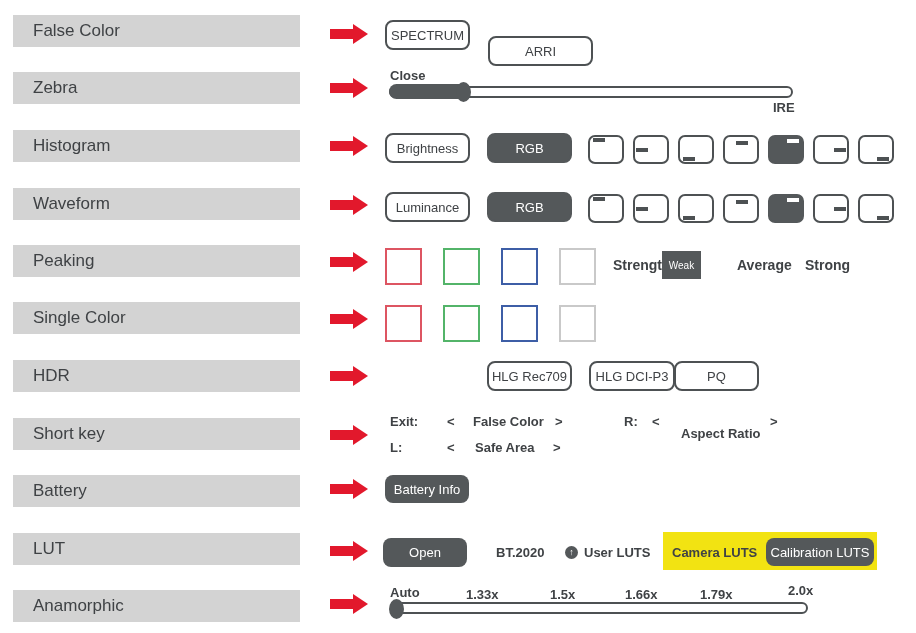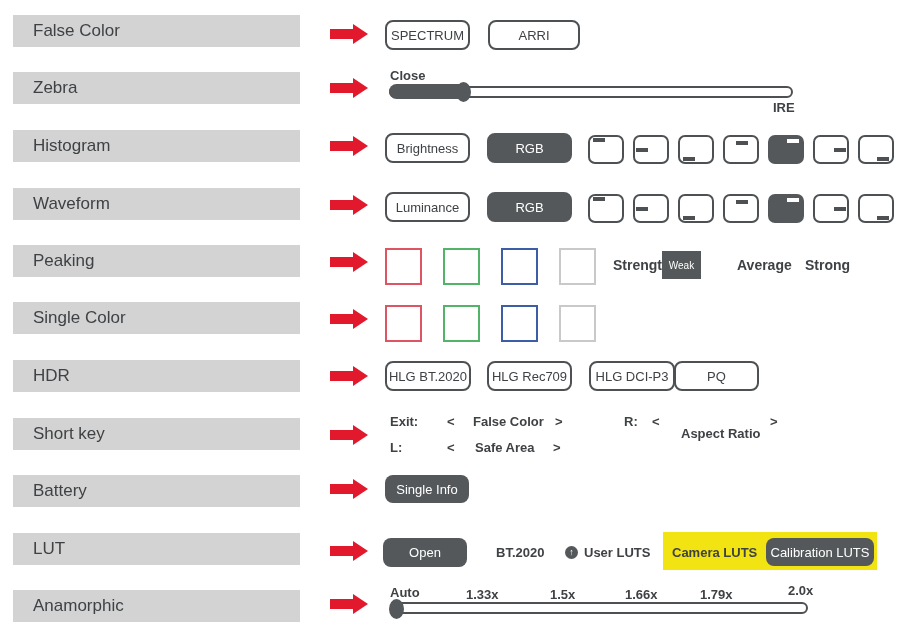--- a/index.html
+++ b/index.html
@@ -114,21 +114,21 @@
   <div class="arrow" style="top:541px">
       <i class="shaft"></i>
       <i class="head"></i>
     </div>
   <div class="arrow" style="top:594px">
       <i class="shaft"></i>
       <i class="head"></i>
     </div>
 
   <div class="btn" style="left:385px;top:20px;width:85px">SPECTRUM</div>
-  <div class="btn" style="left:488px;top:20px;width:92px">ARRI</div>
+  <div class="btn" style="left:488px;top:36px;width:105px">ARRI</div>
 
   <div class="txt" style="left:390px;top:68px">Close</div>
   <div class="track" style="left:389px;top:86px;width:404px"></div>
   <div class="fill" style="left:389px;top:84px;width:78px"></div>
   <div class="knob" style="left:456px;top:82px"></div>
   <div class="txt" style="left:773px;top:100px">IRE</div>
 
   <div class="btn" style="left:385px;top:133px;width:85px">Brightness</div>
   <div class="btn dark" style="left:487px;top:133px;width:85px">RGB</div>
   <div class="pos-icon" style="left:588px;top:135px">
@@ -184,39 +184,38 @@
   <div class="txt md" style="left:613px;top:257px">Strength</div>
   <div class="chip" style="left:662px;top:251px;width:39px;height:28px;font-size:10px">Weak</div>
   <div class="txt md" style="left:737px;top:257px">Average</div>
   <div class="txt md" style="left:805px;top:257px">Strong</div>
 
   <div class="swatch" style="left:385px;top:305px;border-color:var(--sw-red)"></div>
   <div class="swatch" style="left:443px;top:305px;border-color:var(--sw-green)"></div>
   <div class="swatch" style="left:501px;top:305px;border-color:var(--sw-blue)"></div>
   <div class="swatch" style="left:559px;top:305px;border-color:var(--sw-gray)"></div>
 
-  <div class="btn" style="left:385px;top:361px;width:86px">HLG BT.2020</div>
   <div class="btn" style="left:487px;top:361px;width:85px">HLG Rec709</div>
   <div class="btn" style="left:589px;top:361px;width:86px">HLG DCI-P3</div>
   <div class="btn" style="left:674px;top:361px;width:85px">PQ</div>
 
   <div class="txt" style="left:390px;top:414px">Exit:</div>
   <div class="txt" style="left:447px;top:414px">&lt;</div>
   <div class="txt" style="left:473px;top:414px">False Color</div>
   <div class="txt" style="left:555px;top:414px">&gt;</div>
   <div class="txt" style="left:624px;top:414px">R:</div>
   <div class="txt" style="left:652px;top:414px">&lt;</div>
   <div class="txt" style="left:681px;top:426px">Aspect Ratio</div>
   <div class="txt" style="left:770px;top:414px">&gt;</div>
   <div class="txt" style="left:390px;top:440px">L:</div>
   <div class="txt" style="left:447px;top:440px">&lt;</div>
   <div class="txt" style="left:475px;top:440px">Safe Area</div>
   <div class="txt" style="left:553px;top:440px">&gt;</div>
 
-  <div class="chip" style="left:385px;top:475px;width:84px;height:28px;border-radius:8px;font-size:13px">Single Info</div>
+  <div class="chip" style="left:385px;top:475px;width:84px;height:28px;border-radius:8px;font-size:13px">Battery Info</div>
 
   <div class="chip" style="left:383px;top:538px;width:84px;height:29px;border-radius:8px;font-size:13px">Open</div>
   <div class="txt" style="left:496px;top:545px">BT.2020</div>
   <div class="circ-icon" style="left:565px;top:546px">↑</div>
   <div class="txt" style="left:584px;top:545px">User LUTS</div>
   <div class="hl" style="left:663px;top:532px;width:214px;height:38px"></div>
   <div class="txt" style="left:672px;top:545px">Camera LUTS</div>
   <div class="chip" style="left:766px;top:538px;width:108px;height:28px;border-radius:8px;font-size:13px">Calibration LUTS</div>
 
   <div class="txt" style="left:390px;top:585px">Auto</div>

